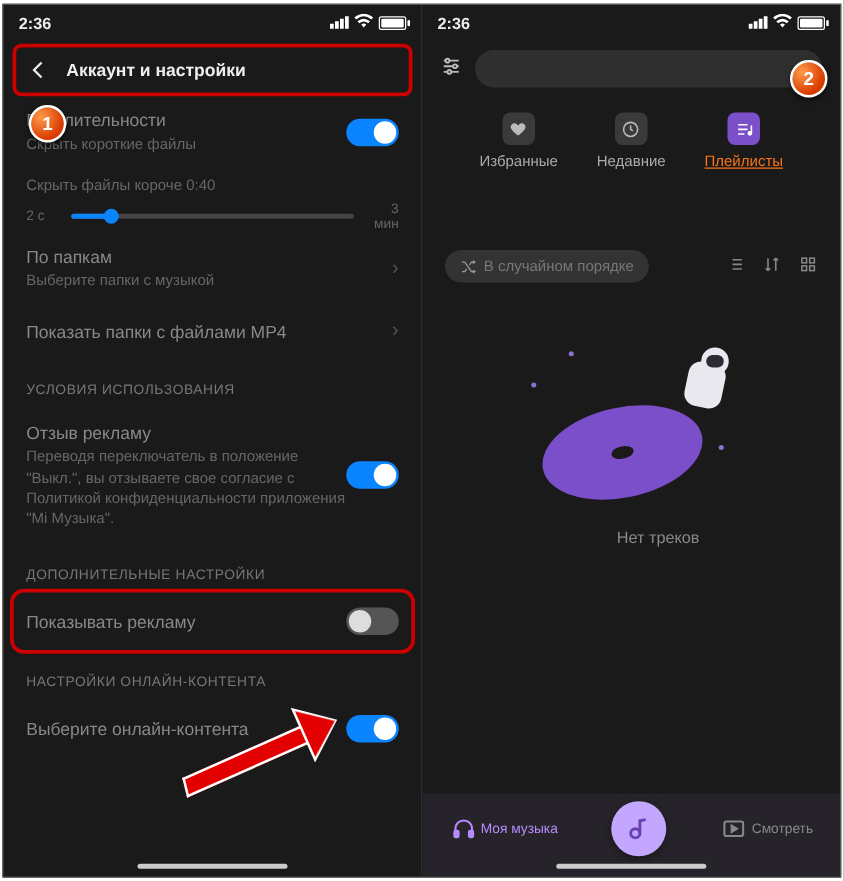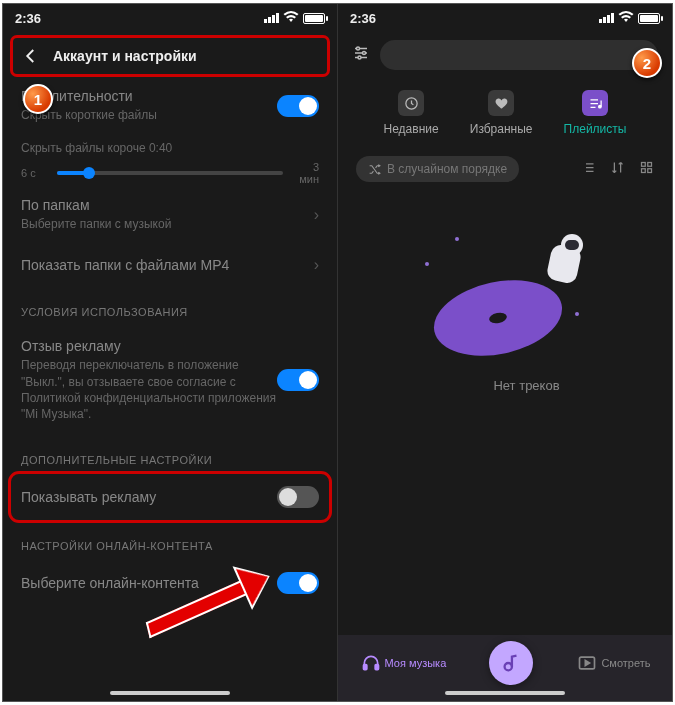--- a/index.html
+++ b/index.html
@@ -47,23 +47,23 @@
   .homebar{ position:absolute; bottom:6px; left:50%; transform:translateX(-50%); width:120px; height:4px; background:#ccc; border-radius:2px; }
 
   
   .topsearch { display:flex; align-items:center; gap:10px; padding:8px 14px; }
   .eq-ico { color:#bbb; }
   .searchbar { flex:1; height:30px; background:#2f2f2f; border-radius:15px; }
   .tabs { display:flex; justify-content:space-around; padding:12px 30px 20px; }
   .tab { display:flex; flex-direction:column; align-items:center; gap:6px; color:#aaa; font-size:12px; }
   .tab .ico { width:26px; height:26px; background:#3a3a3a; border-radius:6px; display:flex; align-items:center; justify-content:center; }
   .tab.active .ico { background:#7b4fc9; }
-  .tab.active { color:#14b8a6; }
-
-  .shuffle-row { display:flex; align-items:center; padding:0 18px 10px; gap:25px; color:#777; font-size:12px; }
+  .tab.active { color:#f97316;text-decoration:underline; }
+
+  .shuffle-row { display:flex; align-items:center; padding:0 18px 10px; gap:25px; color:#777; font-size:12px;margin-top:44px; }
   .shuffle-btn{ background:#333; padding:6px 12px; border-radius:14px; display:flex; align-items:center; gap:6px;}
   .mini-icons { margin-left:auto; display:flex; gap:14px; font-size:13px; }
 
   .empty-zone{ display:flex; flex-direction:column; align-items:center; justify-content:center; padding-top:40px; gap:16px; }
   .disc-scene{ position:relative; width:180px; height:130px; }
   .disc{ position:absolute; left:18px; bottom:8px; width:130px; height:72px; background:#7b4fc9; border-radius:50%; transform:rotate(-12deg); }
   .disc::after{ content:""; position:absolute; left:50%; top:50%; width:18px; height:10px; background:#1a1a1a; border-radius:50%; transform:translate(-50%,-50%);}
   .astro{ position:absolute; right:0; top:0; width:60px; height:60px; }
   .astro .body{ position:absolute; width:30px; height:36px; background:#e8e8ee; border-radius:10px; left:14px; top:14px; transform:rotate(12deg);}
   .astro .head{ position:absolute; width:22px; height:22px; background:#e8e8ee; border-radius:50%; left:26px; top:2px;}
@@ -128,21 +128,21 @@
           <div class="sub">Скрыть короткие файлы</div>
         </div>
         <div class="toggle">
             <div class="knob"></div>
           </div>
       </div>
 
       <div class="slider-box">
         <div class="slider-label">Скрыть файлы короче 0:40</div>
         <div class="slider-row">
-          <div class="cap">6 с</div>
+          <div class="cap">2 с</div>
           <div class="slider">
             <div class="fill"></div>
               <div class="thumb"></div>
           </div>
           <div class="cap" style="text-align:right">3 мин</div>
         </div>
       </div>
 
       <div class="row">
         <div class="t">
@@ -234,34 +234,34 @@
             <circle cx="16" cy="12" r="2" fill="#1a1a1a"></circle>
             <circle cx="10" cy="18" r="2" fill="#1a1a1a"></circle>
           </svg>
       </span>
       <div class="searchbar"></div>
     </div>
 
     <div class="tabs">
       <div class="tab">
         <div class="ico">
+            <svg width="15" height="15" viewBox="0 0 24 24" fill="#bbb">
+              <path d="M12 20s-7-4.5-9-9c-1.5-3.5 1-7 4.5-7 2 0 3.5 1.5 4.5 3 1-1.5 2.5-3 4.5-3 3.5 0 6 3.5 4.5 7-2 4.5-9 9-9 9z"></path>
+            </svg>
+          </div>
+        <span>Избранные</span>
+      </div>
+      <div class="tab">
+        <div class="ico">
             <svg width="15" height="15" viewBox="0 0 24 24" fill="none" stroke="#bbb" stroke-width="2">
               <circle cx="12" cy="12" r="9"></circle>
               <path d="M12 7v5l3 2"></path>
             </svg>
           </div>
         <span>Недавние</span>
-      </div>
-      <div class="tab">
-        <div class="ico">
-            <svg width="15" height="15" viewBox="0 0 24 24" fill="#bbb">
-              <path d="M12 20s-7-4.5-9-9c-1.5-3.5 1-7 4.5-7 2 0 3.5 1.5 4.5 3 1-1.5 2.5-3 4.5-3 3.5 0 6 3.5 4.5 7-2 4.5-9 9-9 9z"></path>
-            </svg>
-          </div>
-        <span>Избранные</span>
       </div>
       <div class="tab active">
         <div class="ico">
             <svg width="15" height="15" viewBox="0 0 24 24" fill="none" stroke="#fff" stroke-width="2">
               <path d="M4 6h12M4 12h12M4 18h8"></path>
               <circle cx="19" cy="17" r="2" fill="#fff"></circle>
               <path d="M21 17V7"></path>
             </svg>
           </div>
         <span>Плейлисты</span>

